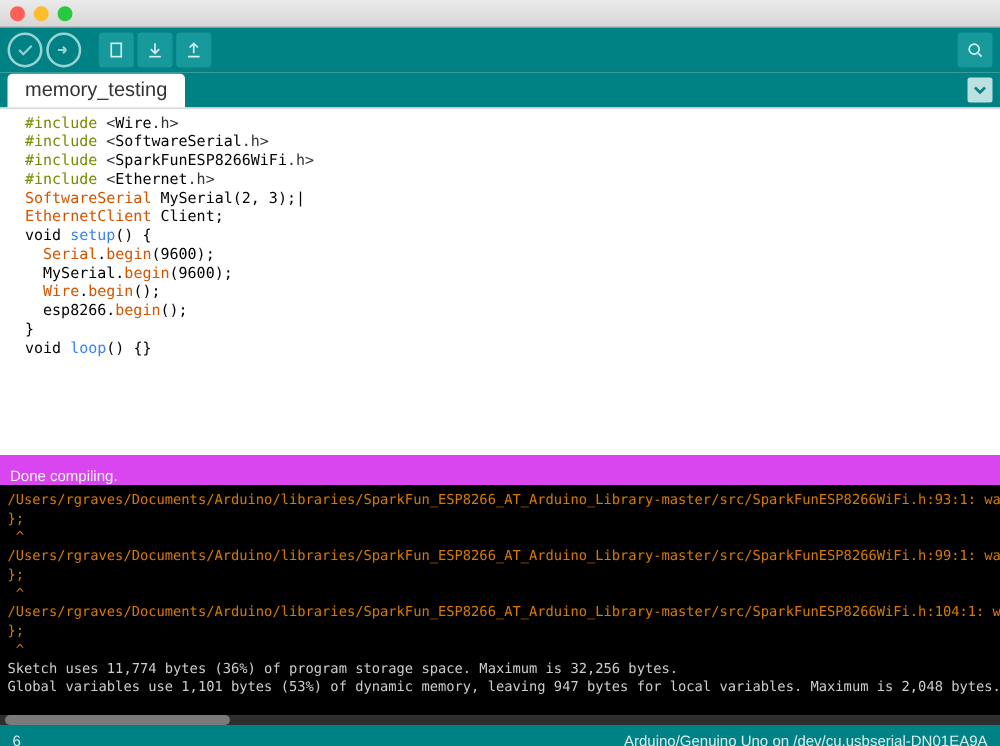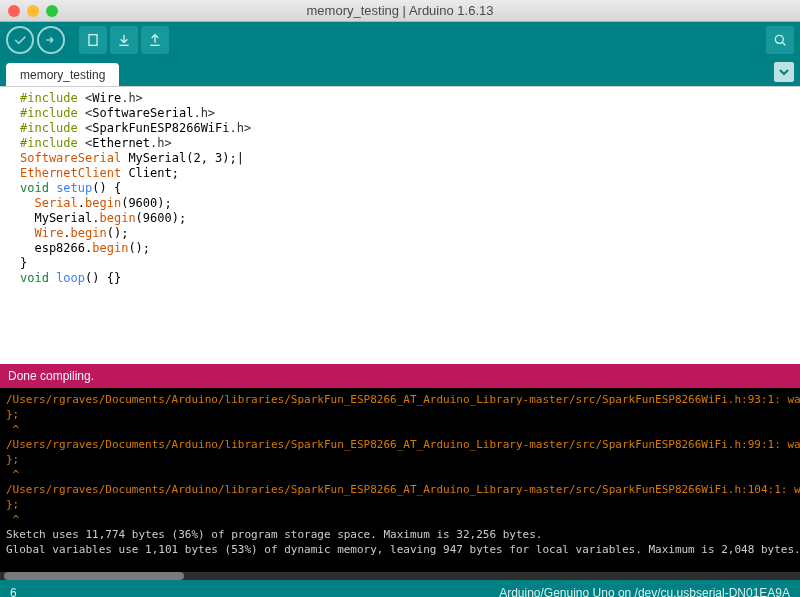--- a/index.html
+++ b/index.html
@@ -7,42 +7,41 @@
 .titlebar { height: 22px; background: linear-gradient(#ebebeb, #d6d6d6); display: flex; align-items: center; padding: 0 8px; border-bottom: 1px solid #b0b0b0; }
 .traffic { display: flex; gap: 7px; }
 .tl { width: 12px; height: 12px; border-radius: 50%; }
 .tl.red { background: #ff5f57; } .tl.yel { background: #febc2e; } .tl.grn { background: #28c840; }
 .title { flex: 1; text-align: center; color: #4a4a4a; font-size: 13px; }
 .toolbar { height: 36px; background: #008184; display: flex; align-items: center; padding: 0 6px; gap: 3px; }
 .tbtn { width: 28px; height: 28px; border-radius: 3px; background: #17989b; display: flex; align-items: center; justify-content: center; cursor: pointer; }
 .tbtn.round { border-radius: 50%; border: 2px solid #9ad3d4; background: transparent; width: 28px; height: 28px; }
 .tbtn svg { width: 16px; height: 16px; }
 .tabbar { height: 28px; background: #008184; display: flex; align-items: flex-end; padding: 0 6px; }
-.tab { background: #fff; padding: 5px 14px 4px; border-radius: 4px 4px 0 0; font-size: 12px; color: #333; }
+.tab { background: #fff; padding: 5px 14px 4px; border-radius: 4px 4px 0 0; font-size: 16px; color: #333; }
 .tabmenu { margin-left: auto; width: 20px; height: 20px; background: #bde0e0; border-radius: 2px; display:flex; align-items:center; justify-content:center; margin-bottom:4px; }
 .editor { background: #fff; height: 278px; padding: 4px 20px; font-family: Monaco, Menlo, monospace; font-size: 12px; line-height: 15px; overflow: hidden; white-space: pre; border-top: 1px solid #ccc; }
 .kw-pp { color: #728e00; } .kw-inc { color: #333; } .kw-type { color: #d35400; }
-.kw-void { color: #15803d; } .kw-setup { color: #3b82f6; }
-.statusbar { height: 24px; background: #be185d; color: #eaf7f7; padding: 0 8px; display:flex; align-items:center; font-size: 12px; }
+.kw-void { color: #000000; } .kw-setup { color: #3b82f6; }
+.statusbar { height: 24px; background: #d946ef; color: #eaf7f7; padding: 0 8px; display:flex; align-items:flex-end; font-size: 12px; }
 .console { background: #000; color: #ccc; font-family: Monaco, Menlo, monospace; font-size: 11px; line-height: 15px; height: 184px; padding: 4px 6px; overflow: hidden; white-space: pre; }
 .warn { color: #d87a00; }
 .bottombar { height: 25px; background: #008184; color: #d9efef; display:flex; align-items:center; padding: 0 10px; font-size: 12px; }
 .scrollh { height: 8px; background: #2e2e2e; }
 .scrollh .thumb { height: 8px; width: 180px; background: #7a7a7a; border-radius: 4px; margin-left: 4px; }
 </style>
 </head>
 <body>
 
 <div class="titlebar">
   <div class="traffic">
     <div class="tl red"></div>
     <div class="tl yel"></div>
     <div class="tl grn"></div>
   </div>
-  <div class="title">memory_testing | Arduino 1.6.13</div>
   <div style="width:50px"></div>
 </div>
 
 <div class="toolbar">
   <div class="tbtn round">
       <svg viewBox="0 0 24 24">
         <path d="M5 12l5 5L20 7" stroke="#9ad3d4" stroke-width="2.5" fill="none"></path>
       </svg>
     </div>
   <div class="tbtn round">

